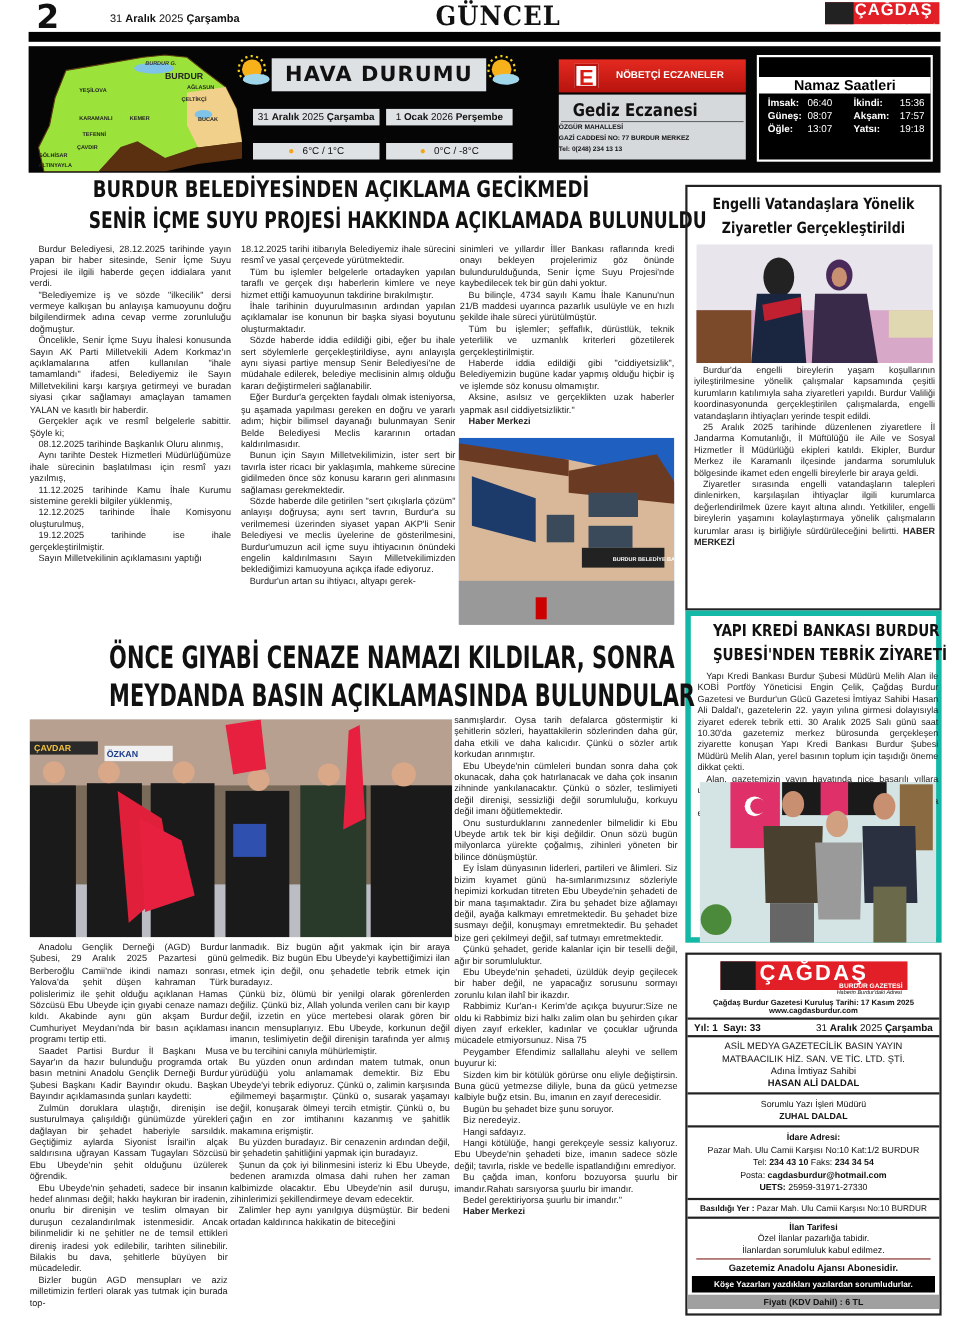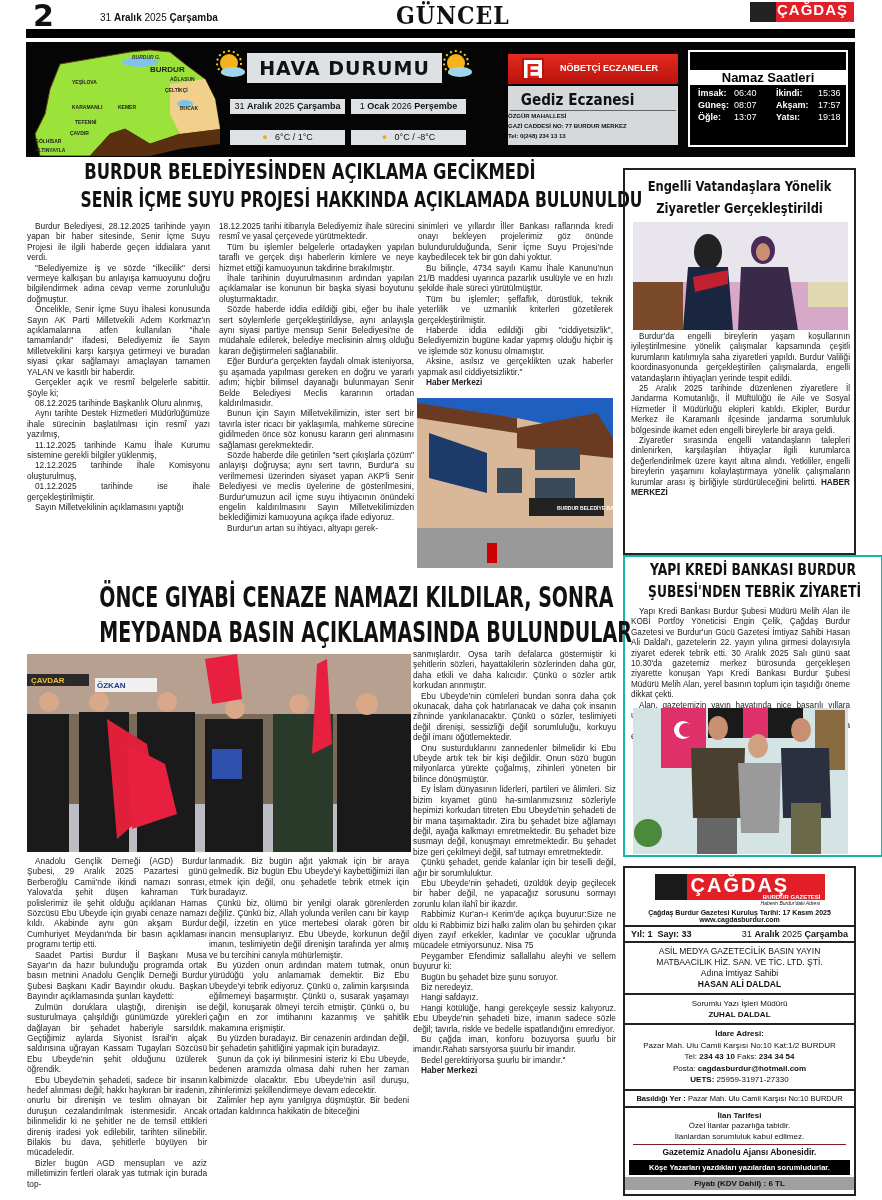--- a/index.html
+++ b/index.html
@@ -45,21 +45,21 @@
   .col .by { font-weight: bold; text-indent: 8px; }
 
   #c1 { left: 27px; top: 221px; width: 183px; }
   #c2 { left: 219px; top: 221px; width: 195px; }
   #c3 { left: 418px; top: 221px; width: 195px; }
 
   .photo { overflow: hidden; }
 
   
   #rbox1 { left: 623px; top: 168px; width: 233px; height: 387px; border: 2px solid #222; }
-  #rbox2 { left: 623px; top: 555px; width: 260px; height: 302px; border: 2px solid #14b8a6; }
+  #rbox2 { left: 623px; top: 555px; width: 233px; height: 302px; border: 5px solid #14b8a6; }
   .rhl { font-family: "DejaVu Sans", sans-serif; font-weight: bold; text-align: center; white-space: nowrap; font-size: 14px; line-height: 22px; transform: scaleX(0.82); transform-origin: center; }
 
   
   #h2a { left: 0; top: 581px; width: 620px; font-size: 28px; transform: scaleX(0.68); transform-origin: center top; }
   #h2b { left: 0; top: 616px; width: 620px; font-size: 28px; transform: scaleX(0.68); transform-origin: center top; }
 
   #c4 { left: 27px; top: 856px; width: 180px; }
   #c5 { left: 209px; top: 856px; width: 200px; }
   #c6 { left: 413px; top: 649px; width: 203px; }
 
@@ -175,21 +175,21 @@
 
 <div class="abs col" id="c1">
   <p>Burdur Belediyesi, 28.12.2025 tarihinde yayın yapan bir haber sitesinde, Senir İçme Suyu Projesi ile ilgili haberde geçen iddialara yanıt verdi.</p>
   <p>"Belediyemize iş ve sözde "ilkecilik" dersi vermeye kalkışan bu anlayışa kamuoyunu doğru bilgilendirmek adına cevap verme zorunluluğu doğmuştur.</p>
   <p>Öncelikle, Senir İçme Suyu İhalesi konusunda Sayın AK Parti Milletvekili Adem Korkmaz'ın açıklamalarına atfen kullanılan "ihale tamamlandı" ifadesi, Belediyemiz ile Sayın Milletvekilini karşı karşıya getirmeyi ve buradan siyasi çıkar sağlamayı amaçlayan tamamen YALAN ve kasıtlı bir haberdir.</p>
   <p>Gerçekler açık ve resmî belgelerle sabittir. Şöyle ki;</p>
   <p>08.12.2025 tarihinde Başkanlık Oluru alınmış,</p>
   <p>Aynı tarihte Destek Hizmetleri Müdürlüğümüze ihale sürecinin başlatılması için resmî yazı yazılmış,</p>
   <p>11.12.2025 tarihinde Kamu İhale Kurumu sistemine gerekli bilgiler yüklenmiş,</p>
   <p>12.12.2025 tarihinde İhale Komisyonu oluşturulmuş,</p>
-  <p>01.12.2025 tarihinde ise ihale gerçekleştirilmiştir.</p>
+  <p>19.12.2025 tarihinde ise ihale gerçekleştirilmiştir.</p>
   <p>Sayın Milletvekilinin açıklamasını yaptığı</p>
 </div>
 <div class="abs col" id="c2">
   <p style="text-indent:0">18.12.2025 tarihi itibarıyla Belediyemiz ihale sürecini resmî ve yasal çerçevede yürütmektedir.</p>
   <p>Tüm bu işlemler belgelerle ortadayken yapılan taraflı ve gerçek dışı haberlerin kimlere ve neye hizmet ettiği kamuoyunun takdirine bırakılmıştır.</p>
   <p>İhale tarihinin duyurulmasının ardından yapılan açıklamalar ise konunun bir başka siyasi boyutunu oluşturmaktadır.</p>
   <p>Sözde haberde iddia edildiği gibi, eğer bu ihale sert söylemlerle gerçekleştirildiyse, aynı anlayışla aynı siyasi partiye mensup Senir Belediyesi'ne de müdahale edilerek, belediye meclisinin almış olduğu kararı değiştirmeleri sağlanabilir.</p>
   <p>Eğer Burdur'a gerçekten faydalı olmak isteniyorsa, şu aşamada yapılması gereken en doğru ve yararlı adım; hiçbir bilimsel dayanağı bulunmayan Senir Belde Belediyesi Meclis kararının ortadan kaldırılmasıdır.</p>
   <p>Bunun için Sayın Milletvekilimizin, ister sert bir tavırla ister ricacı bir yaklaşımla, mahkeme sürecine gidilmeden önce söz konusu kararın geri alınmasını sağlaması gerekmektedir.</p>
   <p>Sözde haberde dile getirilen "sert çıkışlarla çözüm" anlayışı doğruysa; aynı sert tavrın, Burdur'a su verilmemesi üzerinden siyaset yapan AKP'li Senir Belediyesi ve meclis üyelerine de gösterilmesini, Burdur'umuzun acil içme suyu ihtiyacının önündeki engelin kaldırılmasını Sayın Milletvekilimizden beklediğimizi kamuoyuna açıkça ifade ediyoruz.</p>
@@ -320,20 +320,21 @@
 </div>
 <div class="abs col" id="c6">
   <p style="text-indent:0">sanmışlardır. Oysa tarih defalarca göstermiştir ki şehitlerin sözleri, hayattakilerin sözlerinden daha gür, daha etkili ve daha kalıcıdır. Çünkü o sözler artık korkudan arınmıştır.</p>
   <p>Ebu Ubeyde'nin cümleleri bundan sonra daha çok okunacak, daha çok hatırlanacak ve daha çok insanın zihninde yankılanacaktır. Çünkü o sözler, teslimiyeti değil direnişi, sessizliği değil sorumluluğu, korkuyu değil imanı öğütlemektedir.</p>
   <p>Onu susturduklarını zannedenler bilmelidir ki Ebu Ubeyde artık tek bir kişi değildir. Onun sözü bugün milyonlarca yürekte çoğalmış, zihinleri yöneten bir bilince dönüşmüştür.</p>
   <p>Ey İslam dünyasının liderleri, partileri ve âlimleri. Siz bizim kıyamet günü ha-sımlarımızsınız sözleriyle hepimizi korkudan titreten Ebu Ubeyde'nin şehadeti de bir mana taşımaktadır. Zira bu şehadet bize ağlamayı değil, ayağa kalkmayı emretmektedir. Bu şehadet bize susmayı değil, konuşmayı emretmektedir. Bu şehadet bize geri çekilmeyi değil, saf tutmayı emretmektedir.</p>
   <p>Çünkü şehadet, geride kalanlar için bir teselli değil, ağır bir sorumluluktur.</p>
   <p>Ebu Ubeyde'nin şehadeti, üzüldük deyip geçilecek bir haber değil, ne yapacağız sorusunu sormayı zorunlu kılan ilahî bir ikazdır.</p>
   <p>Rabbimiz Kur'an-ı Kerim'de açıkça buyurur:Size ne oldu ki Rabbimiz bizi halkı zalim olan bu şehirden çıkar diyen zayıf erkekler, kadınlar ve çocuklar uğrunda mücadele etmiyorsunuz. Nisa 75</p>
   <p>Peygamber Efendimiz sallallahu aleyhi ve sellem buyurur ki:</p>
+  <p>Sizden kim bir kötülük görürse onu eliyle değiştirsin. Buna gücü yetmezse diliyle, buna da gücü yetmezse kalbiyle buğz etsin. Bu, imanın en zayıf derecesidir.</p>
   <p>Bugün bu şehadet bize şunu soruyor.</p>
   <p>Biz neredeyiz.</p>
   <p>Hangi safdayız.</p>
   <p>Hangi kötülüğe, hangi gerekçeyle sessiz kalıyoruz. Ebu Ubeyde'nin şehadeti bize, imanın sadece sözle değil; tavırla, riskle ve bedelle ispatlandığını emrediyor.</p>
   <p>Bu çağda iman, konforu bozuyorsa şuurlu bir imandır.Rahatı sarsıyorsa şuurlu bir imandır.</p>
   <p>Bedel gerektiriyorsa şuurlu bir imandır."</p>
   <p class="by">Haber Merkezi</p>
 </div>
 
 <div class="abs" id="mast">

